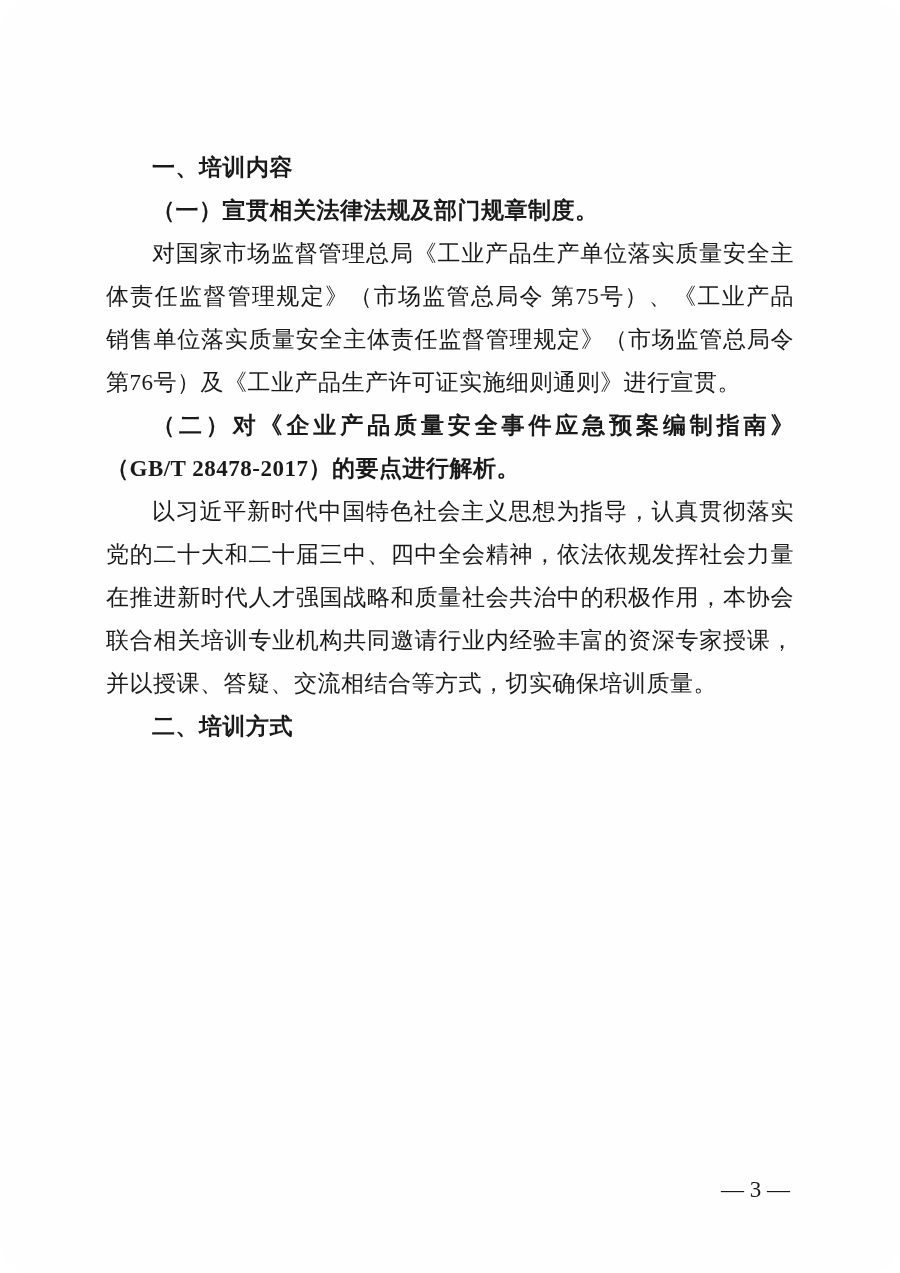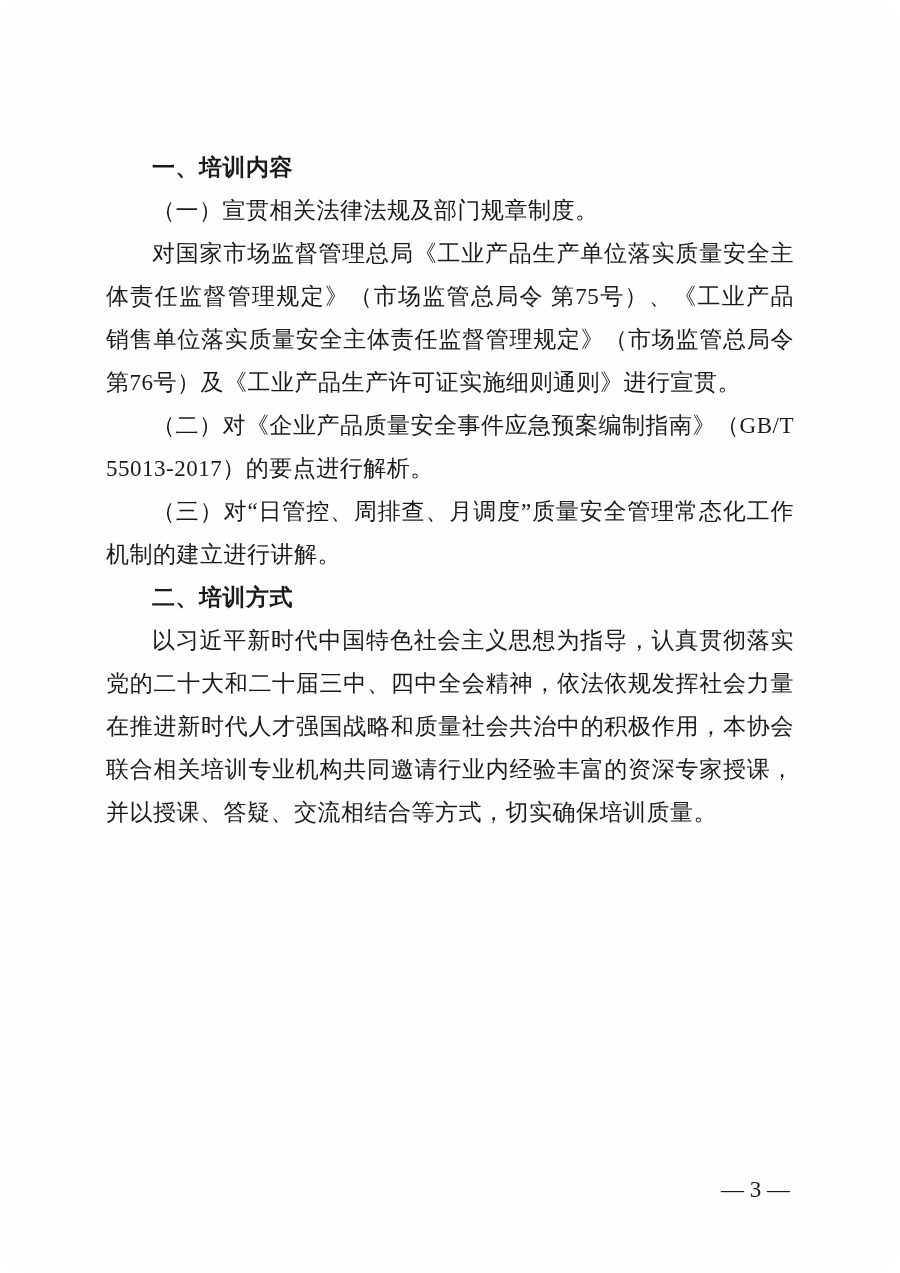--- a/index.html
+++ b/index.html
@@ -31,21 +31,21 @@
     letter-spacing: 0.5px;
   }
   .para.body {
     font-family: Liberation Serif, serif;
     font-weight: 400;
     text-align: justify;
     text-justify: inter-character;
   }
   .para.subheading {
     font-family: "Liberation Serif", "DejaVu Serif", serif;
-    font-weight: 400;
+    font-weight: 700;
     text-align: justify;
     text-justify: inter-character;
   }
   .para.heading {
     font-family: "Liberation Sans", "DejaVu Sans", sans-serif;
     font-weight: 700;
     text-align: left;
   }
   .page-number {
     position: absolute;
@@ -58,19 +58,18 @@
   }
 </style>
 </head>
 <body>
 
 <div class="page">
   <div class="doc-content">
       <p class="para heading">一、培训内容</p>
       <p class="para subheading">（一）宣贯相关法律法规及部门规章制度。</p>
       <p class="para body">对国家市场监督管理总局《工业产品生产单位落实质量安全主体责任监督管理规定》（市场监管总局令 第75号）、《工业产品销售单位落实质量安全主体责任监督管理规定》（市场监管总局令 第76号）及《工业产品生产许可证实施细则通则》进行宣贯。</p>
-      <p class="para subheading">（二）对《企业产品质量安全事件应急预案编制指南》（GB/T 55013-2017）的要点进行解析。</p>
-      <p class="para subheading">（三）对“日管控、周排查、月调度”质量安全管理常态化工作机制的建立进行讲解。</p>
+      <p class="para subheading">（二）对《企业产品质量安全事件应急预案编制指南》（GB/T 28478-2017）的要点进行解析。</p>
+      <p class="para body">以习近平新时代中国特色社会主义思想为指导，认真贯彻落实党的二十大和二十届三中、四中全会精神，依法依规发挥社会力量在推进新时代人才强国战略和质量社会共治中的积极作用，本协会联合相关培训专业机构共同邀请行业内经验丰富的资深专家授课，并以授课、答疑、交流相结合等方式，切实确保培训质量。</p>
       <p class="para heading">二、培训方式</p>
-      <p class="para body">以习近平新时代中国特色社会主义思想为指导，认真贯彻落实党的二十大和二十届三中、四中全会精神，依法依规发挥社会力量在推进新时代人才强国战略和质量社会共治中的积极作用，本协会联合相关培训专业机构共同邀请行业内经验丰富的资深专家授课，并以授课、答疑、交流相结合等方式，切实确保培训质量。</p>
     </div>
   <div class="page-number">— 3 —</div>
 </div>
 
 </body></html>

